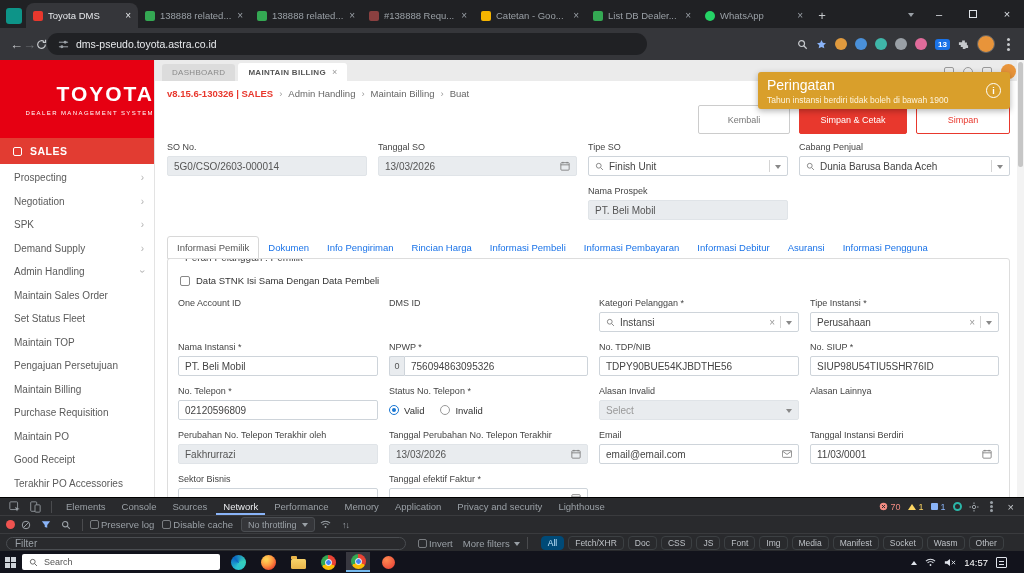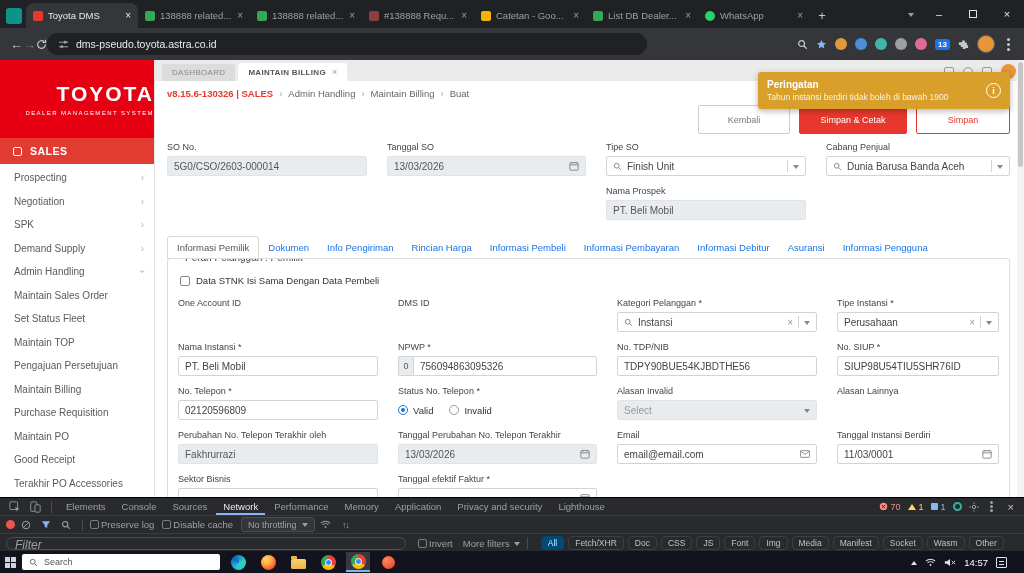--- a/index.html
+++ b/index.html
@@ -76,21 +76,21 @@
   .crumb .item{color:#666;}
   .crumb .item::before{content:"›";color:#999;margin:0 6px;}
 
   .actions{display:flex;justify-content:flex-end;gap:9px;margin-top:6px;padding-right:14px;}
   .btn{font-size:9px;height:29px;display:flex;align-items:center;justify-content:center;border-radius:2px;}
   .btn-kembali{width:92px;background:#fff;border:1px solid #ccc;color:#777;}
   .btn-savep{width:108px;background:#e8382d;border:1px solid #e8382d;color:#fff;}
   .btn-save{width:94px;background:#fff;border:1px solid #e8382d;color:#e8382d;}
 
   .form-area{padding:8px 14px 0 12px;}
-  .grid4{display:grid;grid-template-columns:200px 199px 200px 1fr;column-gap:20px;}
+  .grid4{display:grid;grid-template-columns:200px 199px 200px 1fr;column-gap:11px;}
   .c3{grid-column:3;}
   .fgroup{margin-bottom:10px;}
   .flabel{font-size:9px;color:#444;margin-bottom:4px;white-space:nowrap;}
   .ctrl{height:20px;border:1px solid #ced4da;border-radius:2px;background:#fff;display:flex;align-items:center;gap:5px;padding:0 6px;font-size:10px;color:#444;}
   .ctrl.disabled{background:#e9ecef;border-color:#e0e4e8;color:#555;}
   .ctrl .val{flex:1;white-space:nowrap;overflow:hidden;}
   .ctrl .val.ph{color:#999;}
   .ctrl .xclr{color:#999;font-size:10px;flex:none;}
   .vdiv{width:1px;height:12px;background:#d4d4d4;flex:none;}
   .ctrl .tri-down{border-top-color:#888;margin-top:4px;flex:none;}
@@ -113,21 +113,21 @@
   .legend{position:absolute;top:-7px;left:10px;background:#fff;padding:0 7px;font-size:10px;color:#444;}
   .cbrow{display:flex;align-items:center;gap:6px;font-size:9.5px;color:#333;margin:2px 0 12px 2px;}
   .cbox{width:10px;height:10px;border:1px solid #888;border-radius:2px;background:#fff;flex:none;}
 
   .vscroll{position:absolute;right:0;top:0;width:7px;height:100%;background:#f3f3f3;}
   .vthumb{position:absolute;top:2px;left:1px;width:5px;height:105px;border-radius:3px;background:#c6c6c6;}
 
   
   .toast{position:absolute;top:12px;right:14px;width:252px;height:37px;background:#d99f2b;border-radius:3px;
          box-shadow:0 2px 6px rgba(0,0,0,.3);display:flex;align-items:center;padding:0 9px;gap:8px;z-index:10;}
-  .toast-title{font-size:10px;font-weight:bold;color:#fff;margin-bottom:2px;}
+  .toast-title{font-size:14px;font-weight:normal;color:#fff;margin-bottom:2px;}
   .toast-msg{font-size:8.5px;color:#fdf4dd;}
   .toast-ic{width:15px;height:15px;border:1.5px solid #fff;border-radius:50%;color:#fff;font-size:9px;font-weight:bold;display:flex;align-items:center;justify-content:center;flex:none;margin-left:auto;}
   .g-info::before{content:"i";}
 
   
   .devtools{position:absolute;top:497px;left:0;right:0;height:54px;background:#292a2d;color:#9aa0a6;border-top:1px solid #000;}
   .dtrow{height:18px;display:flex;align-items:center;padding:0 6px;border-bottom:1px solid #3a3b3e;gap:2px;}
   .dtico{width:18px;display:flex;justify-content:center;color:#9aa0a6;}
   .dtt{font-size:9.5px;padding:0 7px;height:100%;display:flex;align-items:center;white-space:nowrap;}
   .dtt.active{color:#e8eaed;box-shadow:inset 0 -2px 0 #8ab4f8;}
@@ -139,21 +139,21 @@
   .sq-info{width:7px;height:7px;background:#8ab4f8;border-radius:1px;}
   .status-ring{width:9px;height:9px;border:2px solid #2bb6a8;border-radius:50%;}
   .kebab-d{width:3px;height:3px;border-radius:50%;background:#9aa0a6;box-shadow:0 -4px 0 #9aa0a6,0 4px 0 #9aa0a6;margin:0 4px;}
   .dt-x{font-size:11px;color:#c6c9cc;padding:0 4px;}
   .rec{width:9px;height:9px;border-radius:50%;background:#ef5350;flex:none;}
   .ddiv{width:1px;height:12px;background:#4a4b4e;margin:0 5px;flex:none;}
   .dcb{width:9px;height:9px;border:1px solid #7a7d81;border-radius:2px;flex:none;background:transparent;}
   .dlabel{font-size:9.5px;white-space:nowrap;}
   .dsel{display:flex;align-items:center;gap:5px;background:#35363a;border:1px solid #4a4d51;border-radius:3px;padding:1px 6px;font-size:9px;}
   .g-updown::before{content:"↑↓";letter-spacing:-1px;font-size:9px;}
-  .fbox{width:400px;height:13px;border:1px solid #4a4d51;border-radius:7px;display:flex;align-items:flex-start;padding:0 8px;font-size:12px;color:#9aa0a6;font-style:italic;}
+  .fbox{width:400px;height:13px;border:1px solid #4a4d51;border-radius:7px;display:flex;align-items:flex-start;padding:0 8px;font-size:10px;color:#9aa0a6;}
   .chips{display:flex;align-items:center;gap:4px;margin-left:6px;}
   .chip{font-size:8.5px;color:#bdc1c6;border:1px solid #3c4043;border-radius:4px;padding:1px 6px;white-space:nowrap;}
   .chip.active{background:#004a77;color:#c2e7ff;border-color:#004a77;}
 
   
   .taskbar{position:absolute;top:551px;left:0;right:0;height:22px;background:#12131c;display:flex;align-items:center;padding:0 5px;gap:6px;}
   .winlogo{width:11px;height:11px;display:grid;grid-template-columns:1fr 1fr;gap:1px;flex:none;}
   .winlogo span{background:#cfd3da;}
   .tb-search{width:198px;height:16px;background:#fff;border-radius:2px;display:flex;align-items:center;gap:6px;padding:0 7px;flex:none;}
   .tb-search span{font-size:9px;color:#555;}

